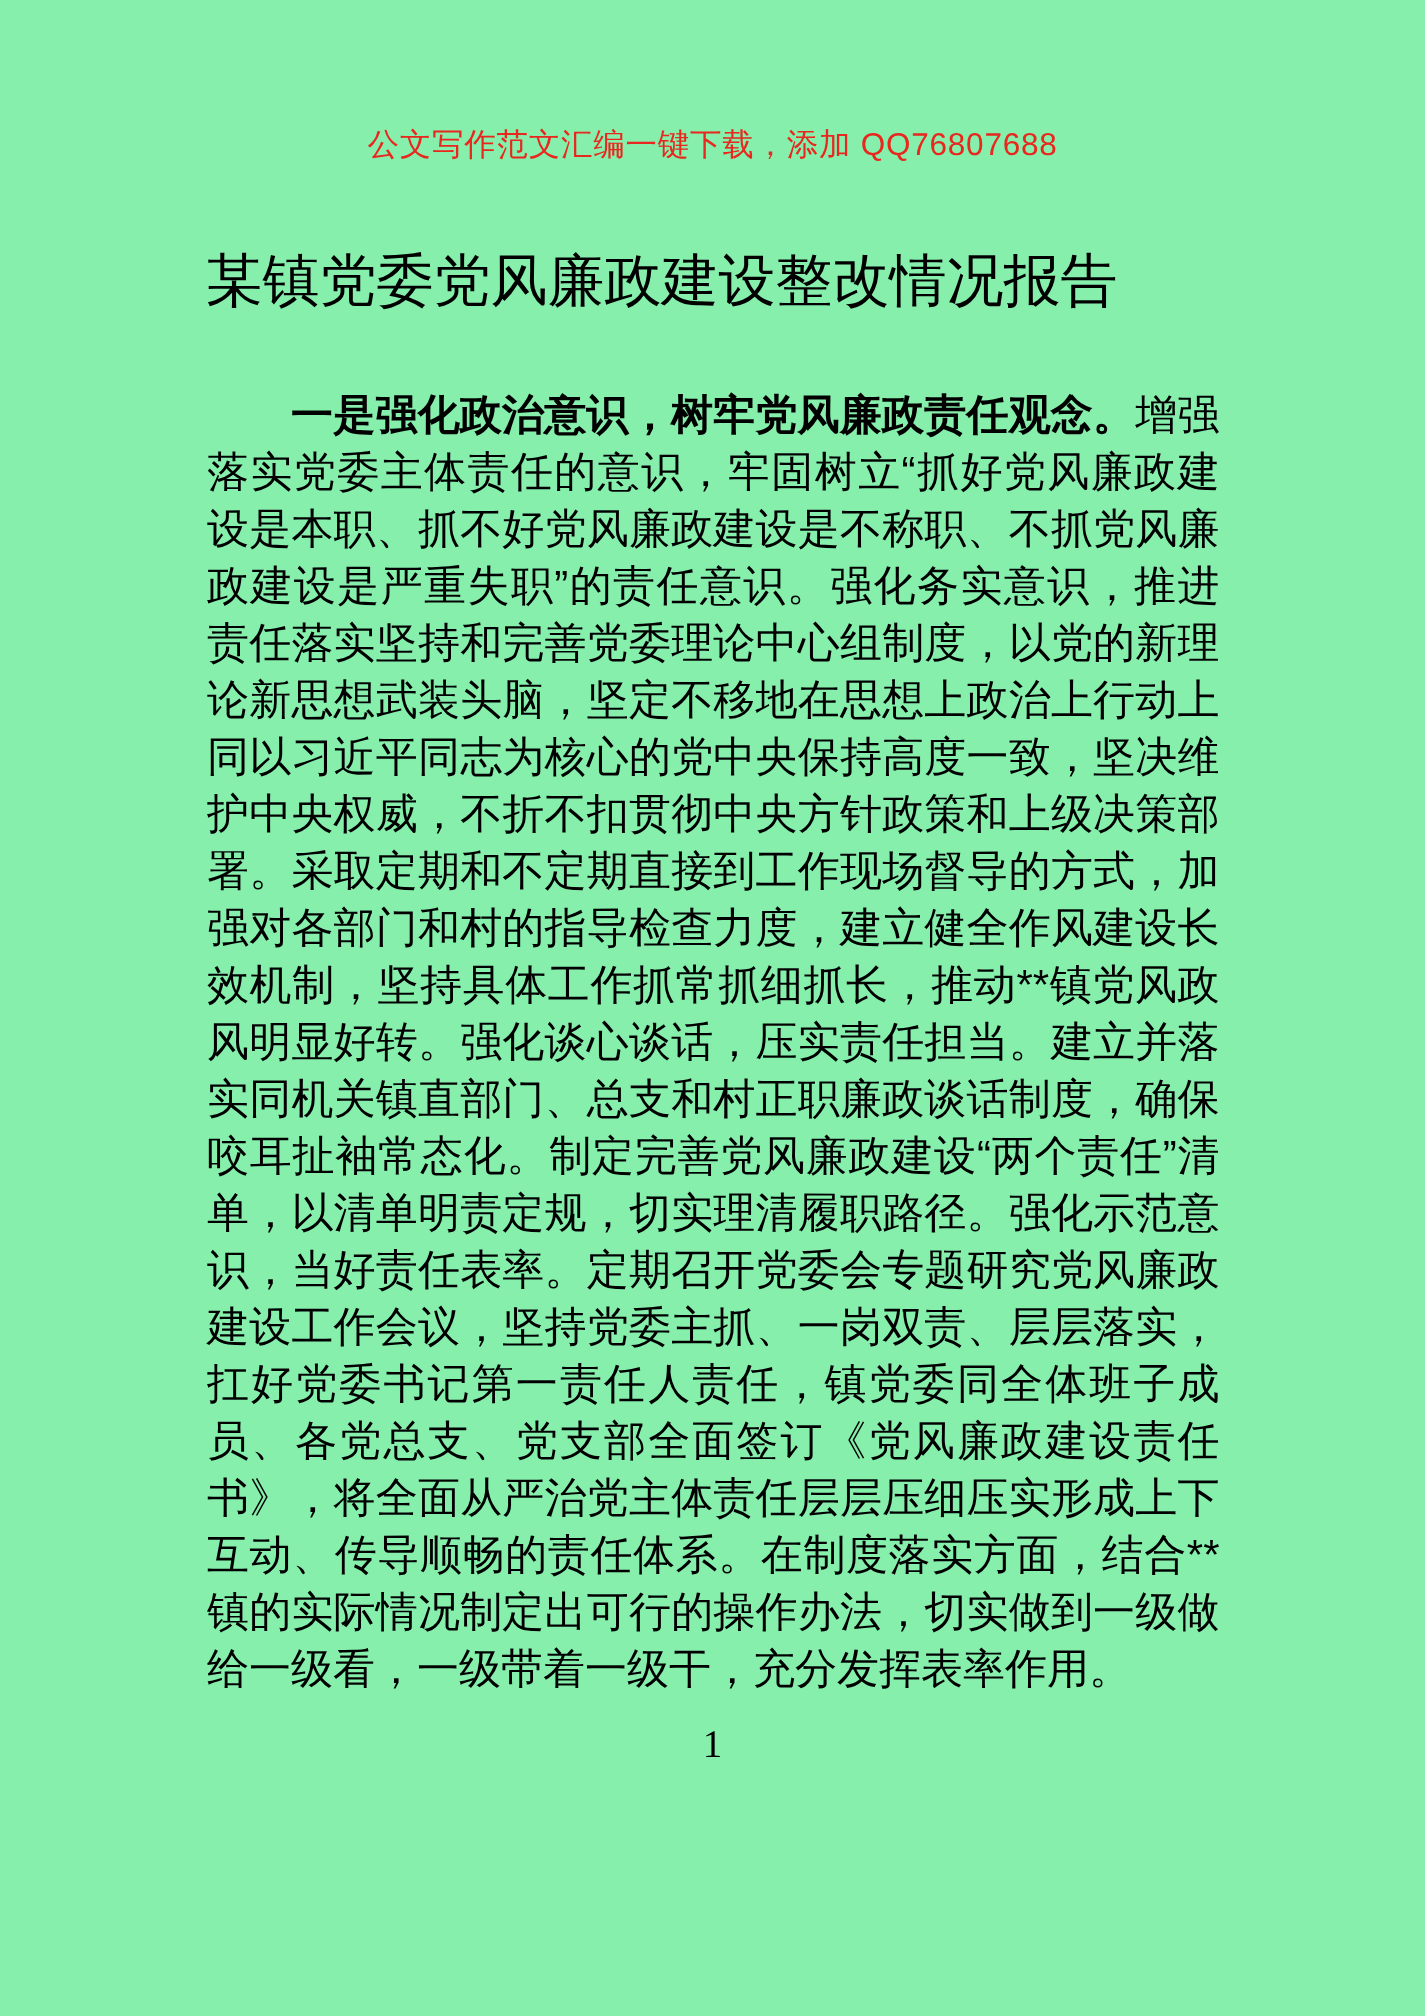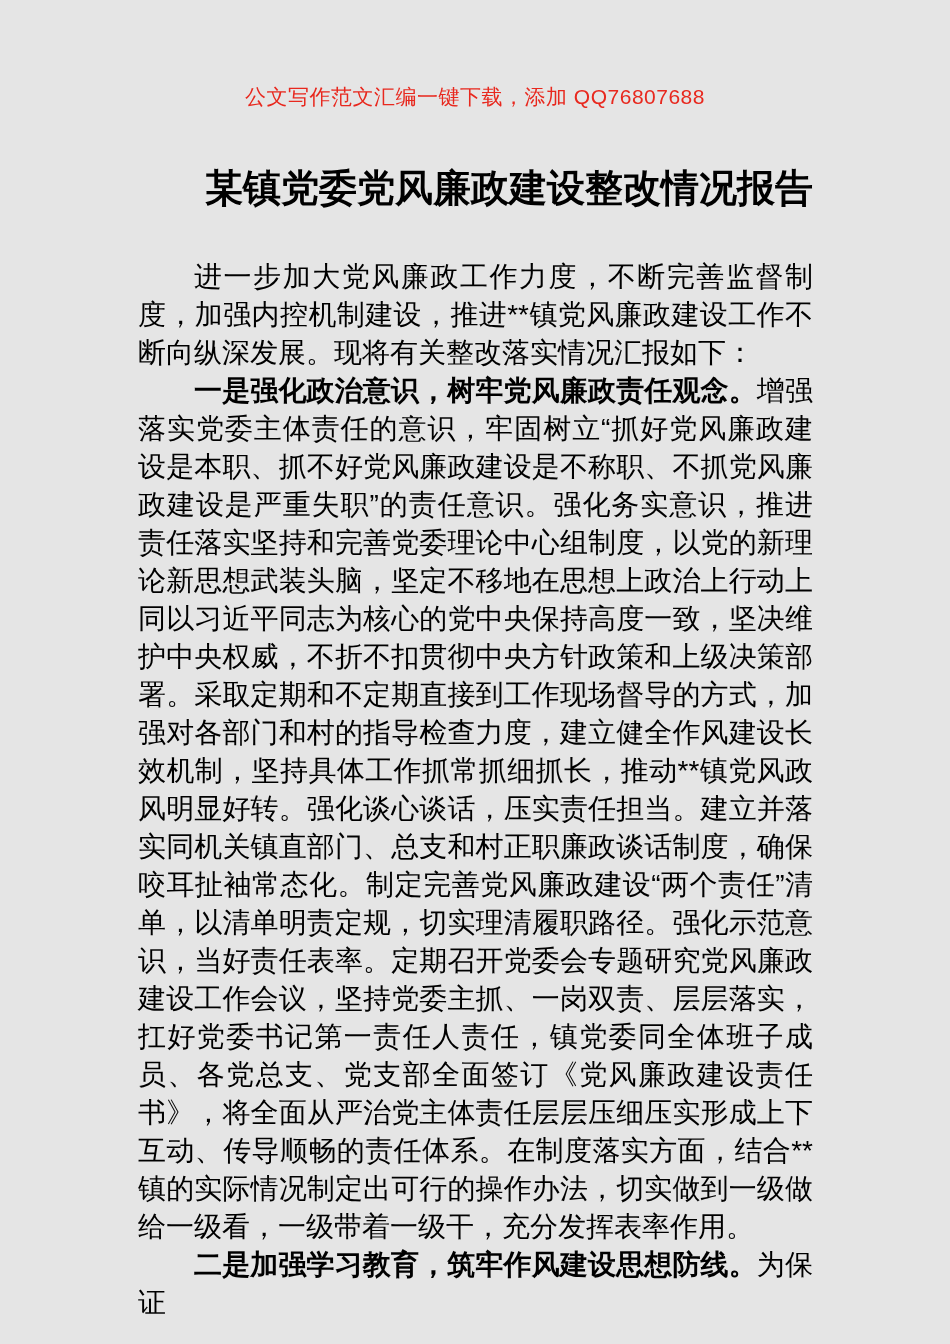--- a/index.html
+++ b/index.html
@@ -5,39 +5,39 @@
   html, body {
     margin: 0;
     padding: 0;
     background: #ffffff;
   }
   .page {
     position: relative;
     width: 950px;
     height: 1344px;
     margin: 0 auto;
-    background: #e5e5e5;
+    background: #86efac;
     overflow: hidden;
     font-family: "Liberation Sans", sans-serif;
     color: #000000;
   }
   .promo {
     margin-top: 82px;
     text-align: center;
     font-size: 21px;
     line-height: 30px;
     color: #e8281e;
     letter-spacing: 0.5px;
   }
   .title {
     margin: 52px 137px 16px 137px;
-    text-align: right;
+    text-align: left;
     font-size: 38px;
     line-height: 48px;
-    font-weight: 700;
+    font-weight: 400;
     color: #000000;
   }
   .body-text {
     margin: 46px 137px 0 138px;
     width: 675px;
     font-size: 28px;
     line-height: 38px;
     text-align: justify;
   }
   .body-text p {
@@ -61,19 +61,17 @@
 </style>
 </head>
 <body>
 
 <div class="page">
   <div class="promo">公文写作范文汇编一键下载，添加 QQ76807688</div>
 
   <h1 class="title">某镇党委党风廉政建设整改情况报告</h1>
 
   <div class="body-text" id="paragraphs">
-      <p><span>进一步加大党风廉政工作力度，不断完善监督制度，加强内控机制建设，推进**镇党风廉政建设工作不断向纵深发展。现将有关整改落实情况汇报如下：</span></p>
       <p><span class="seg-bold">一是强化政治意识，树牢党风廉政责任观念。</span><span>增强落实党委主体责任的意识，牢固树立“抓好党风廉政建设是本职、抓不好党风廉政建设是不称职、不抓党风廉政建设是严重失职”的责任意识。强化务实意识，推进责任落实坚持和完善党委理论中心组制度，以党的新理论新思想武装头脑，坚定不移地在思想上政治上行动上同以习近平同志为核心的党中央保持高度一致，坚决维护中央权威，不折不扣贯彻中央方针政策和上级决策部署。采取定期和不定期直接到工作现场督导的方式，加强对各部门和村的指导检查力度，建立健全作风建设长效机制，坚持具体工作抓常抓细抓长，推动**镇党风政风明显好转。强化谈心谈话，压实责任担当。建立并落实同机关镇直部门、总支和村正职廉政谈话制度，确保咬耳扯袖常态化。制定完善党风廉政建设“两个责任”清单，以清单明责定规，切实理清履职路径。强化示范意识，当好责任表率。定期召开党委会专题研究党风廉政建设工作会议，坚持党委主抓、一岗双责、层层落实，扛好党委书记第一责任人责任，镇党委同全体班子成员、各党总支、党支部全面签订《党风廉政建设责任书》，将全面从严治党主体责任层层压细压实形成上下互动、传导顺畅的责任体系。在制度落实方面，结合**镇的实际情况制定出可行的操作办法，切实做到一级做给一级看，一级带着一级干，充分发挥表率作用。</span></p>
-      <p><span class="seg-bold">二是加强学习教育，筑牢作风建设思想防线。</span><span>为保证</span></p>
     </div>
 
   <div class="page-number">1</div>
 </div>
 
 </body></html>

